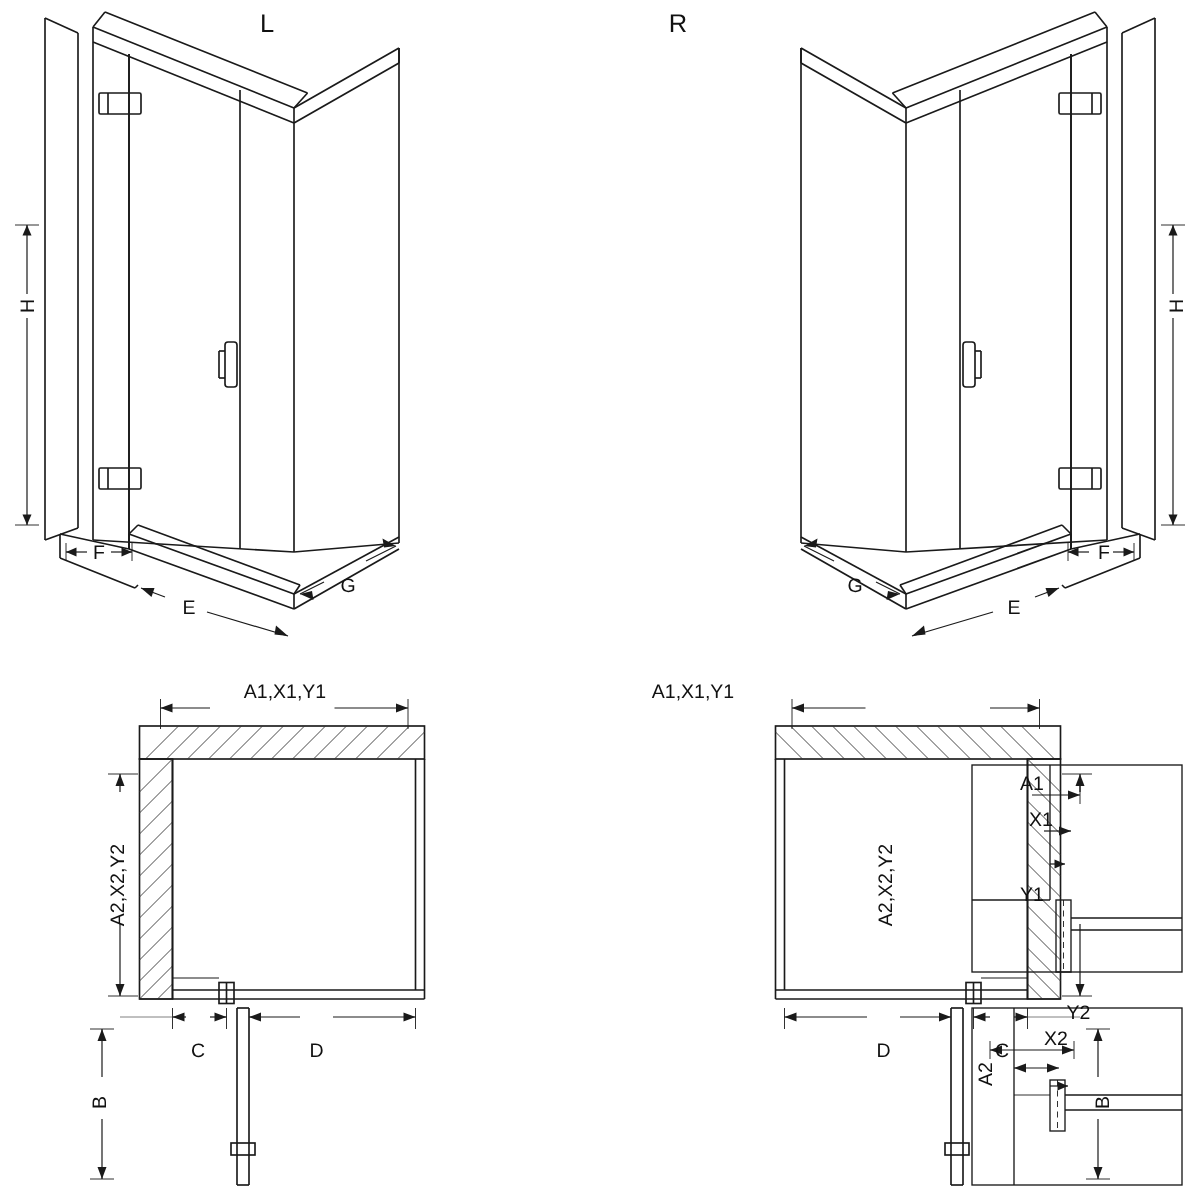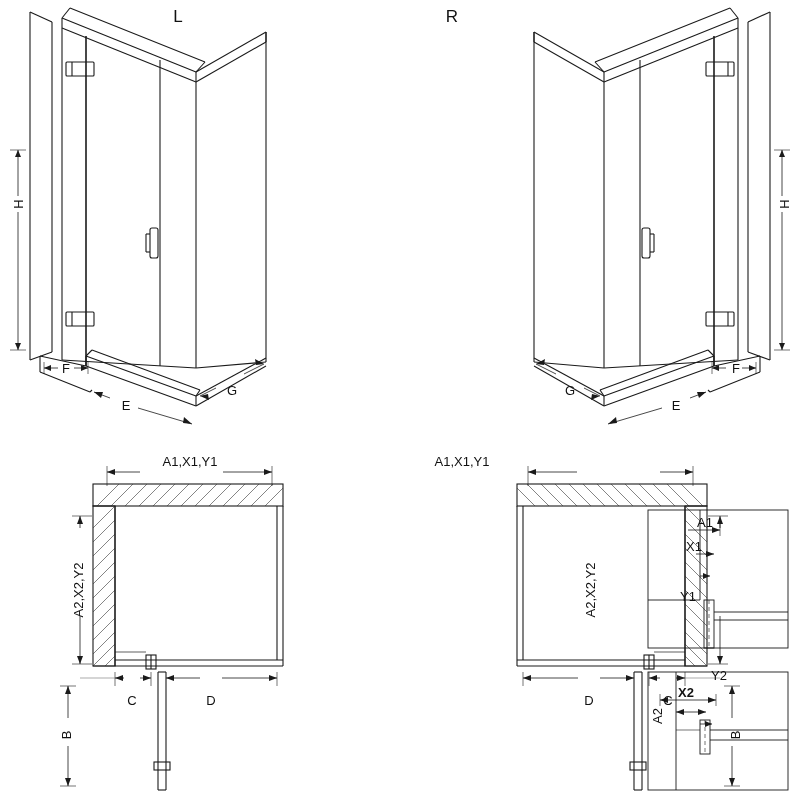--- a/index.html
+++ b/index.html
@@ -457,21 +457,21 @@
   <div class="lbl center" style="left:132px; top:700px;">C</div>
   <div class="lbl center" style="left:211px; top:700px;">D</div>
   <div class="lbl vcenter" style="left:66px; top:735px;">B</div>
 
   <div class="lbl center" style="left:462px; top:461px;">A1,X1,Y1</div>
   <div class="lbl vcenter" style="left:590px; top:590px;">A2,X2,Y2</div>
   <div class="lbl center" style="left:589px; top:700px;">D</div>
   <div class="lbl center" style="left:668px; top:700px;">C</div>
   <div class="lbl vcenter" style="left:735px; top:735px;">B</div>
 
-  <div class="lbl center" style="left:705px; top:522px;text-align:right;">A1</div>
+  <div class="lbl center" style="left:688px; top:522px;text-align:right;">A1</div>
   <div class="lbl center" style="left:694px; top:546px;">X1</div>
   <div class="lbl center" style="left:688px; top:596px;">Y1</div>
 
   <div class="lbl vcenter" style="left:657px; top:716px;">A2</div>
-  <div class="lbl center" style="left:686px; top:692px;font-weight:bold;">X2</div>
+  <div class="lbl center" style="left:704px; top:692px;">X2</div>
   <div class="lbl center" style="left:719px; top:675px;">Y2</div>
 
 </div>
 
 </body></html>

